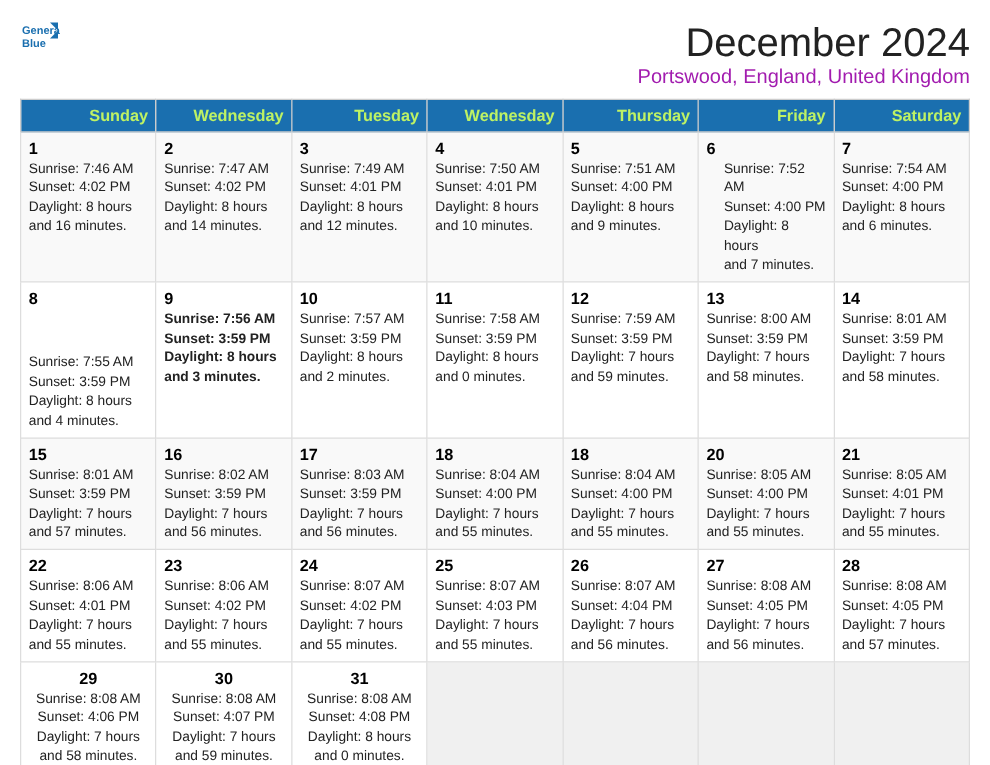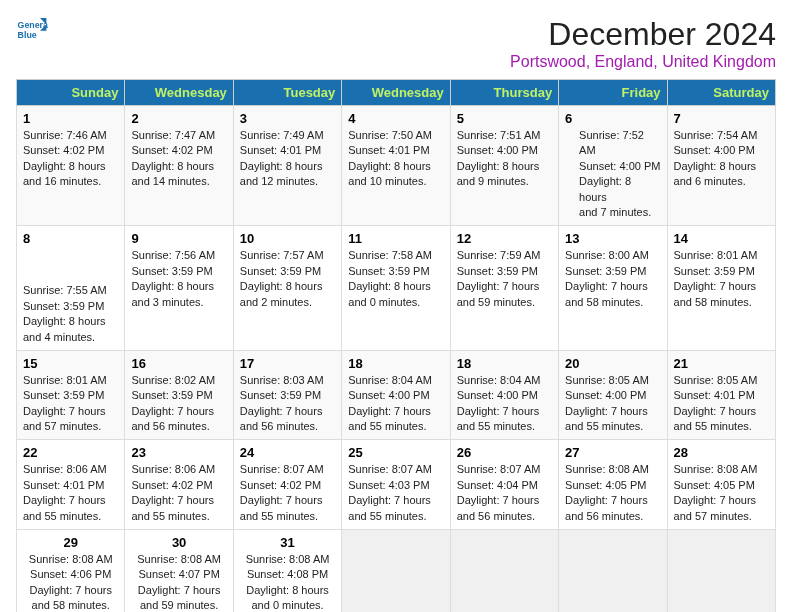--- a/index.html
+++ b/index.html
@@ -172,21 +172,21 @@
       <tr>
         <td>
           <span class="day-num">8</span>
           <div class="day-detail" style="white-space: pre-line; margin-top: 37px;">Sunrise: 7:55 AM
 Sunset: 3:59 PM
 Daylight: 8 hours
 and 4 minutes.</div>
         </td>
         <td>
           <span class="day-num">9</span>
-          <div class="day-detail" style="white-space: pre-line;">Sunrise: 7:56 AM
+          <div class="day-detail" style="white-space: pre-line; font-weight: bold;">Sunrise: 7:56 AM
 Sunset: 3:59 PM
 Daylight: 8 hours
 and 3 minutes.</div>
         </td>
         <td>
           <span class="day-num">10</span>
           <div class="day-detail" style="white-space: pre-line;">Sunrise: 7:57 AM
 Sunset: 3:59 PM
 Daylight: 8 hours
 and 2 minutes.</div>

